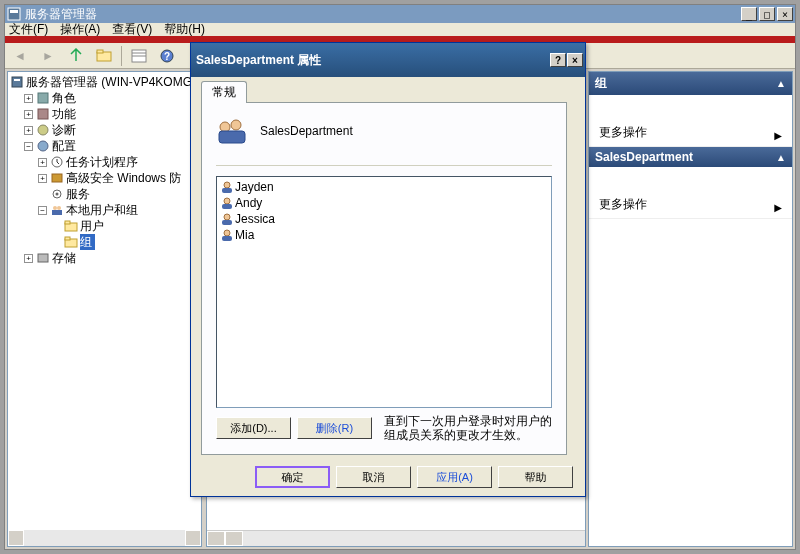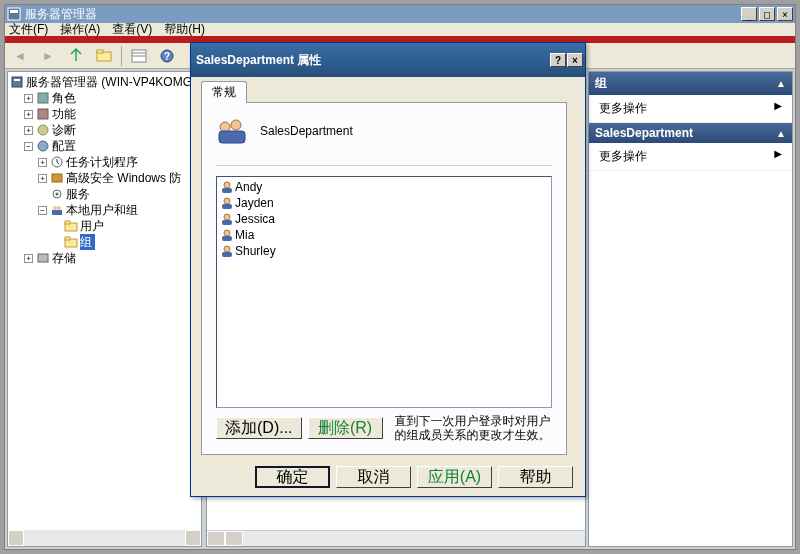--- a/index.html
+++ b/index.html
@@ -122,22 +122,23 @@
   }
   .rp-header {
     background: linear-gradient(#4a6a99, #2b4a78);
     color:#fff;
     padding: 3px 6px;
     font-weight: bold;
     display:flex; justify-content:space-between; align-items:center;
   }
   .rp-item {
     padding: 5px 10px;
-    display:flex; justify-content:space-between; align-items:flex-start;
+    display:flex; justify-content:space-between; align-items:flex-end;
     border-bottom: 1px solid #eee;
+    margin-top: 24px;
   }
   .rp-arrow { font-size:10px; }
 
   .tree-pane .hscroll {
     position:absolute; bottom:0; left:0; right:0;
     height: 16px; background:#e8e8e8;
     display:flex;
   }
   .tree-pane .hscroll .sbtn {
     width:16px; background:#d4d0c8; border:1px solid #fff;
@@ -213,24 +214,24 @@
   }
   .members-box .member { display:flex; align-items:center; height:16px;}
   .members-box .member .mic { width:16px; display:flex; align-items:center; justify-content:center;}
   .add-remove-row { display:flex; align-items:center; margin-top:6px; }
   .winbtn {
     min-width:75px; height:22px;
     background:#ece9d8;
     border:1px solid #404040;
     border-top-color:#fff; border-left-color:#fff;
     padding: 0 8px;
-    font-size:16px;
+    font-size:11px;
     display:inline-flex; align-items:center; justify-content:center;
   }
-  .winbtn.dis { color:#15803d; }
+  .winbtn.dis { color:#1d4ed8; }
   .note { flex:1; padding-left:12px; line-height:14px;}
   .dlg-footer {
     padding: 8px 12px;
     display:flex; justify-content:flex-end; gap:6px;
     background:#ece9d8;
   }
 
   .watermark {
     position:absolute; right:10px; bottom:6px;
     color: rgba(255,255,255,0.85);
@@ -492,69 +493,60 @@
       </div>
       <div class="divider"></div>
       <div class="members-box" id="members-box">
           <div class="member">
             <span class="mic">
               <svg width="14" height="14">
                 <circle cx="7" cy="5" r="3" fill="#f0c696" stroke="#a07040"></circle>
                 <rect x="2" y="8" width="10" height="5" rx="2" fill="#4a6aac"></rect>
               </svg>
             </span>
-            <span>Andy</span>
+            <span>Jayden</span>
           </div>
           <div class="member">
             <span class="mic">
               <svg width="14" height="14">
                 <circle cx="7" cy="5" r="3" fill="#f0c696" stroke="#a07040"></circle>
                 <rect x="2" y="8" width="10" height="5" rx="2" fill="#4a6aac"></rect>
               </svg>
             </span>
-            <span>Jayden</span>
+            <span>Andy</span>
           </div>
           <div class="member">
             <span class="mic">
               <svg width="14" height="14">
                 <circle cx="7" cy="5" r="3" fill="#f0c696" stroke="#a07040"></circle>
                 <rect x="2" y="8" width="10" height="5" rx="2" fill="#4a6aac"></rect>
               </svg>
             </span>
             <span>Jessica</span>
           </div>
           <div class="member">
             <span class="mic">
               <svg width="14" height="14">
                 <circle cx="7" cy="5" r="3" fill="#f0c696" stroke="#a07040"></circle>
                 <rect x="2" y="8" width="10" height="5" rx="2" fill="#4a6aac"></rect>
               </svg>
             </span>
             <span>Mia</span>
-          </div>
-          <div class="member">
-            <span class="mic">
-              <svg width="14" height="14">
-                <circle cx="7" cy="5" r="3" fill="#f0c696" stroke="#a07040"></circle>
-                <rect x="2" y="8" width="10" height="5" rx="2" fill="#4a6aac"></rect>
-              </svg>
-            </span>
-            <span>Shurley</span>
           </div>
         </div>
       <div class="add-remove-row">
         <button class="winbtn">添加(D)...</button>
         <span style="width:6px"></span>
         <button class="winbtn dis">删除(R)</button>
         <span class="note">直到下一次用户登录时对用户的组成员关系的更改才生效。</span>
       </div>
     </div>
   </div>
   <div class="dlg-footer">
-    <button class="winbtn" style="border:2px solid #0f172a">确定</button>
+    <button class="winbtn" style="border:2px solid #8b5cf6">确定</button>
     <button class="winbtn">取消</button>
     <button class="winbtn dis">应用(A)</button>
     <button class="winbtn">帮助</button>
   </div>
 </div>
 
 <div class="watermark">
   <div class="big">51CTO.com</div>
   <div class="small">技术博客  Blog</div>
 </div>

